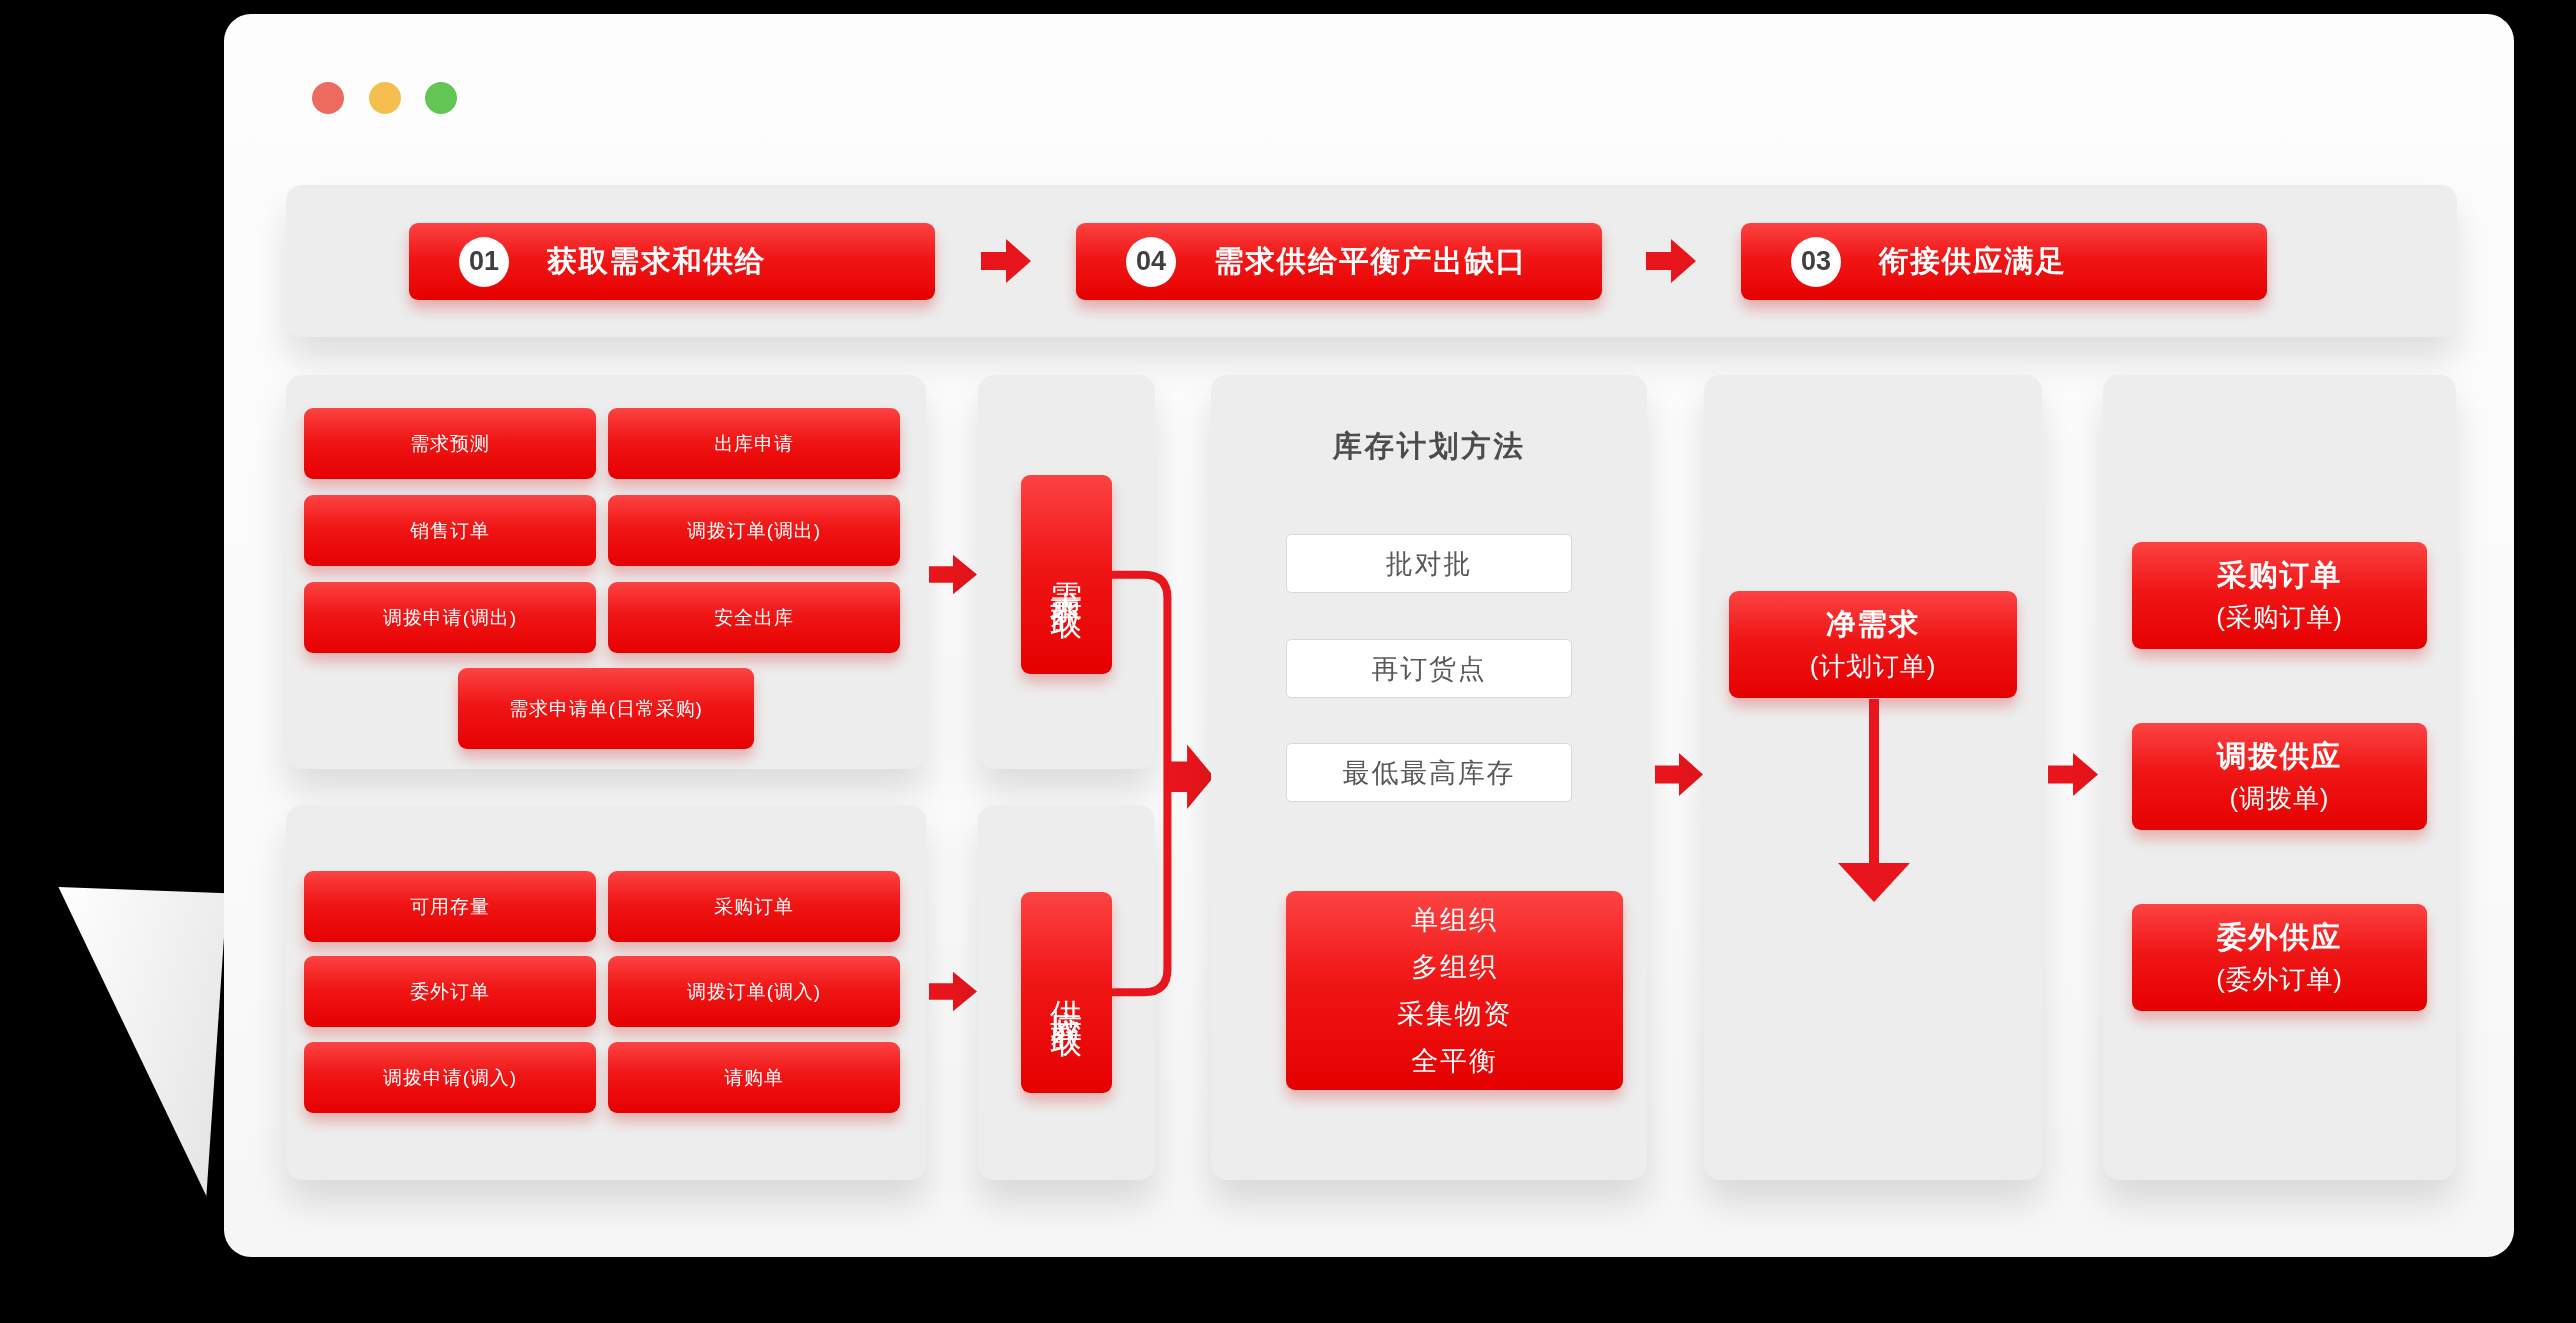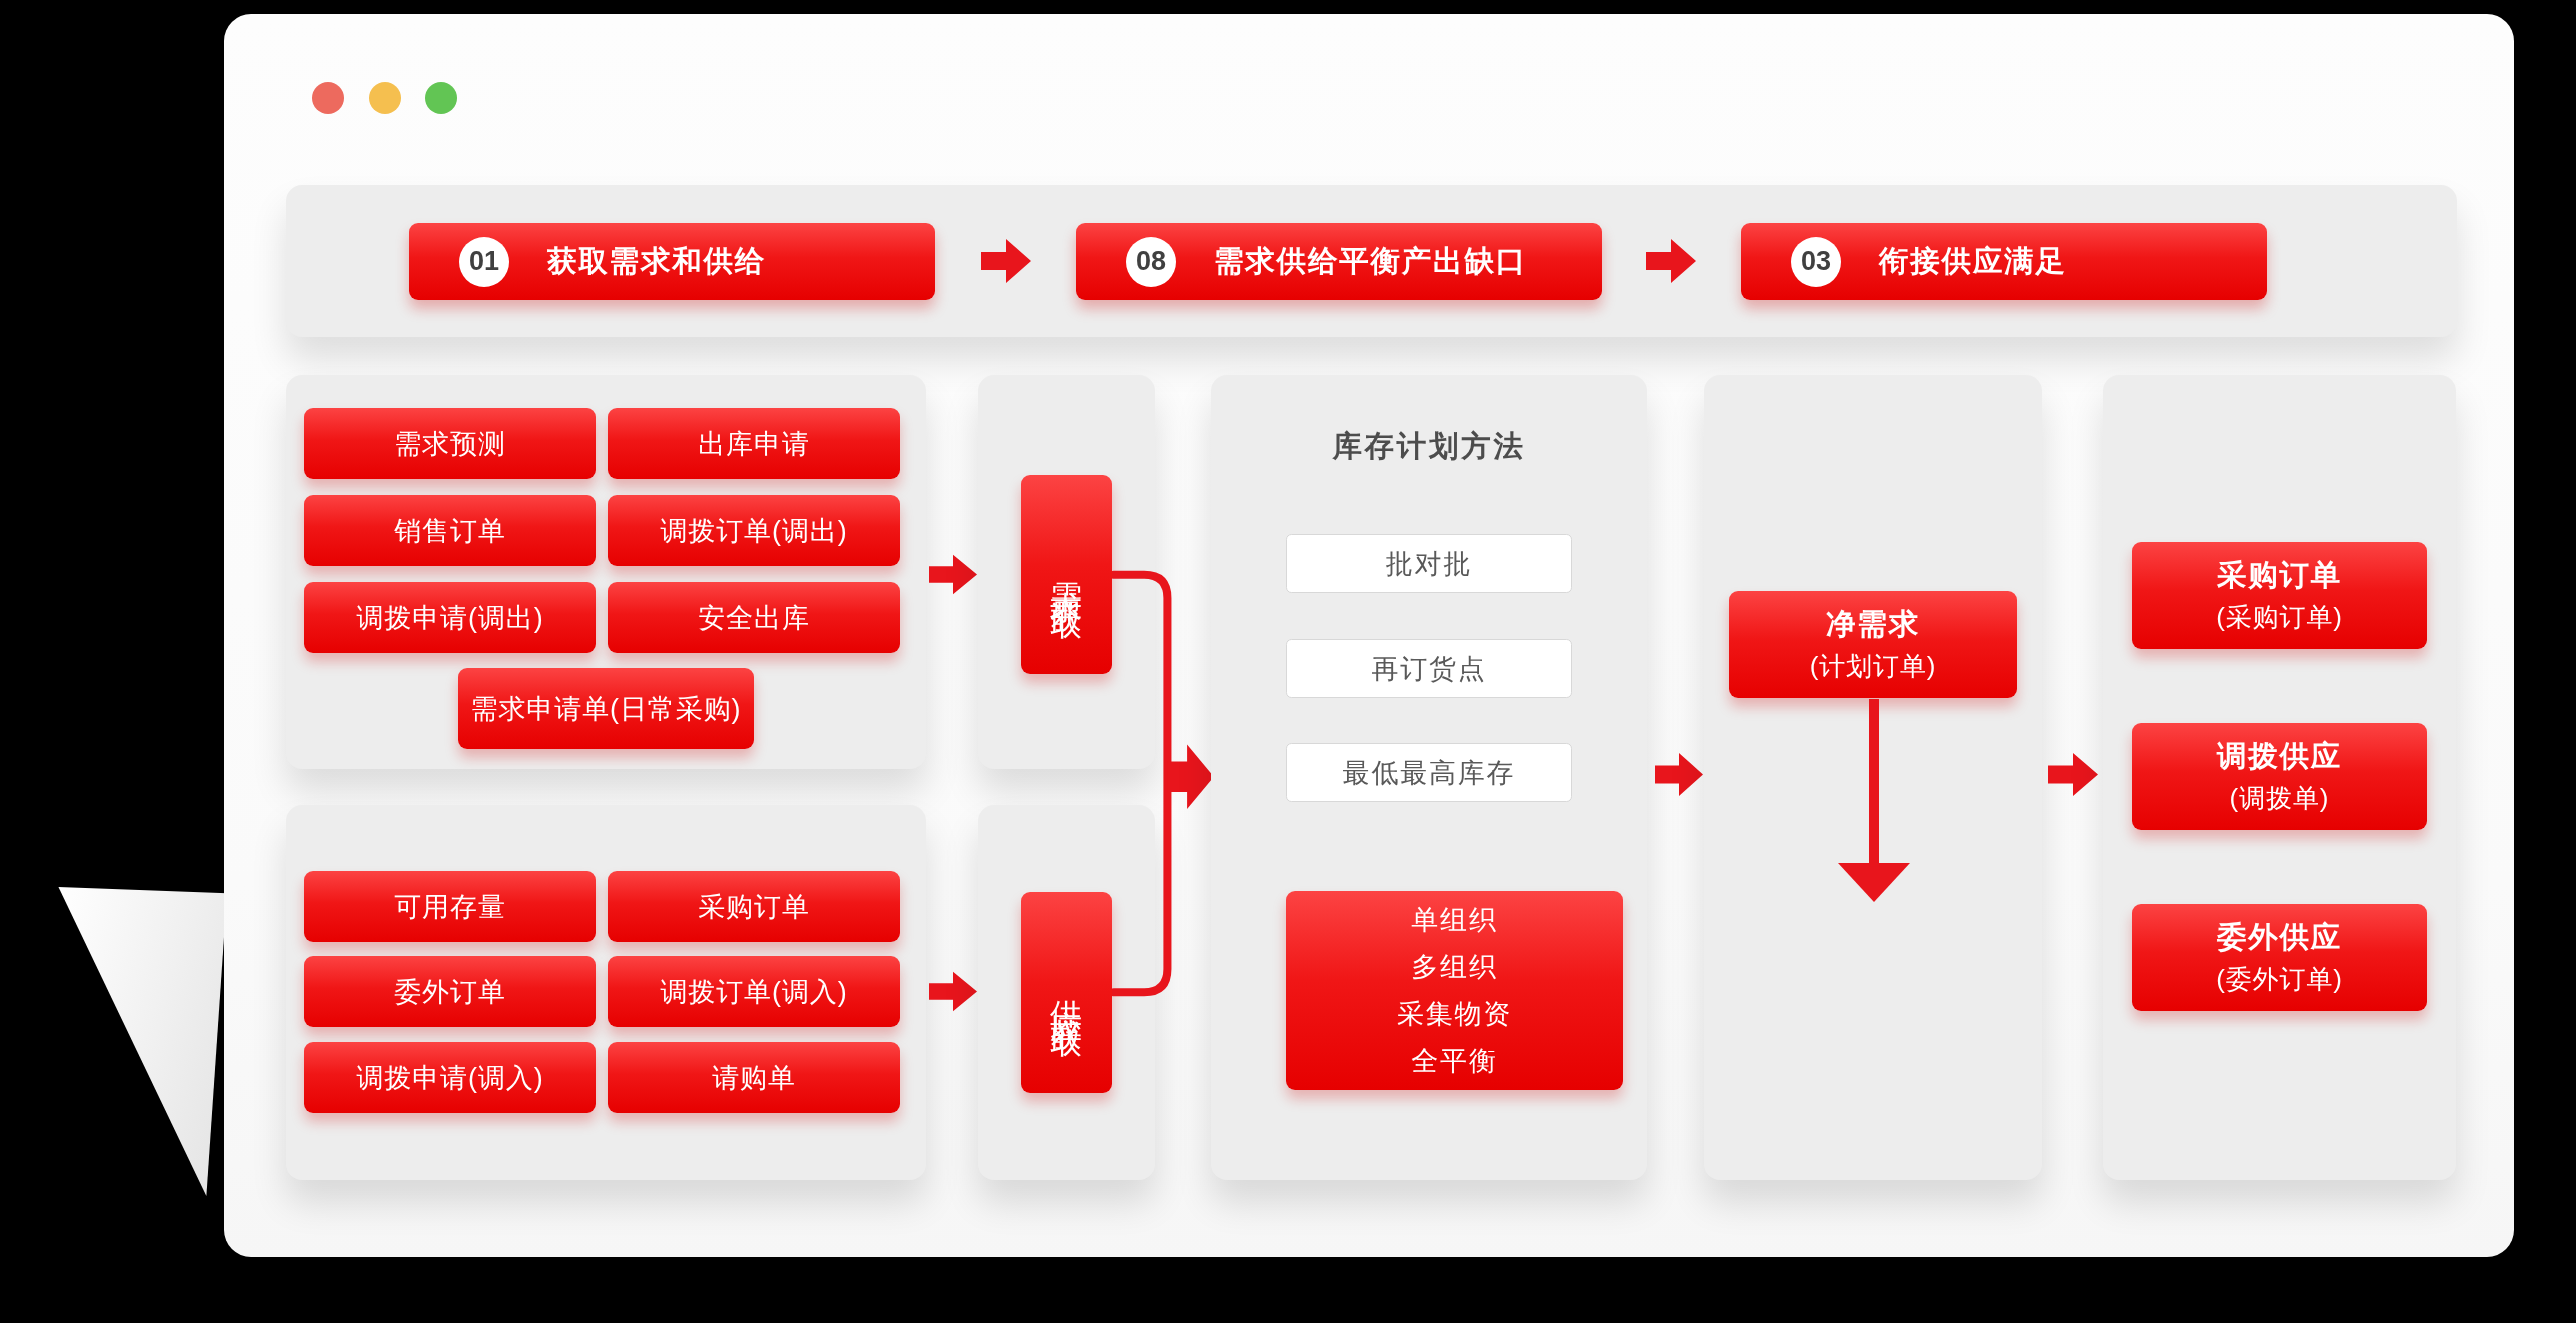--- a/index.html
+++ b/index.html
@@ -34,21 +34,21 @@
     color:#404040;font-weight:700;font-size:27px;flex:0 0 auto;}
   .steplabel{color:#ffffff;font-weight:700;font-size:29.5px;margin-left:38px;letter-spacing:1.8px;}
 
   .blockarrow{position:absolute;background:#e8151c;
     clip-path:polygon(0 31%,50% 31%,50% 4%,100% 50%,50% 96%,50% 69%,0 69%);}
 
   .redbtn{position:absolute;border-radius:9px;
     background:linear-gradient(180deg,#fc4343 0%,#f01616 45%,#e60000 100%);
     box-shadow:0 9px 12.5px rgba(210,0,0,0.25);
     display:flex;align-items:center;justify-content:center;
-    color:#fff;font-size:27px;letter-spacing:0.9px;}
+    color:#fff;font-size:19px;letter-spacing:0.9px;}
   .redbtn.col1{left:18px;width:292px;height:71px;}
   .redbtn.col2{left:322px;width:292px;height:71px;}
 
   .vbox{position:absolute;left:43px;width:91px;border-radius:9px;
     background:linear-gradient(180deg,#fc4343 0%,#f01616 45%,#e60000 100%);
     box-shadow:0 9px 12.5px rgba(210,0,0,0.25);
     display:flex;align-items:center;justify-content:center;}
   .vtext{writing-mode:vertical-rl;text-orientation:upright;
     color:#fff;font-size:32px;letter-spacing:9px;}
 
@@ -91,21 +91,21 @@
   <div class="light yellow"></div>
   <div class="light green"></div>
 
   <div class="panel banner">
     <div class="stepbtn" style="left:123px">
       <span class="stepnum">01</span>
       <span class="steplabel">获取需求和供给</span>
     </div>
     <div class="blockarrow" style="left:695px;top:52px;width:50px;height:48px;"></div>
     <div class="stepbtn" style="left:790px">
-      <span class="stepnum">08</span>
+      <span class="stepnum">04</span>
       <span class="steplabel">需求供给平衡产出缺口</span>
     </div>
     <div class="blockarrow" style="left:1360px;top:52px;width:50px;height:48px;"></div>
     <div class="stepbtn" style="left:1455px">
       <span class="stepnum">03</span>
       <span class="steplabel">衔接供应满足</span>
     </div>
   </div>
 
   <div class="panel" style="left:286px;top:375px;width:640px;height:394px;">

